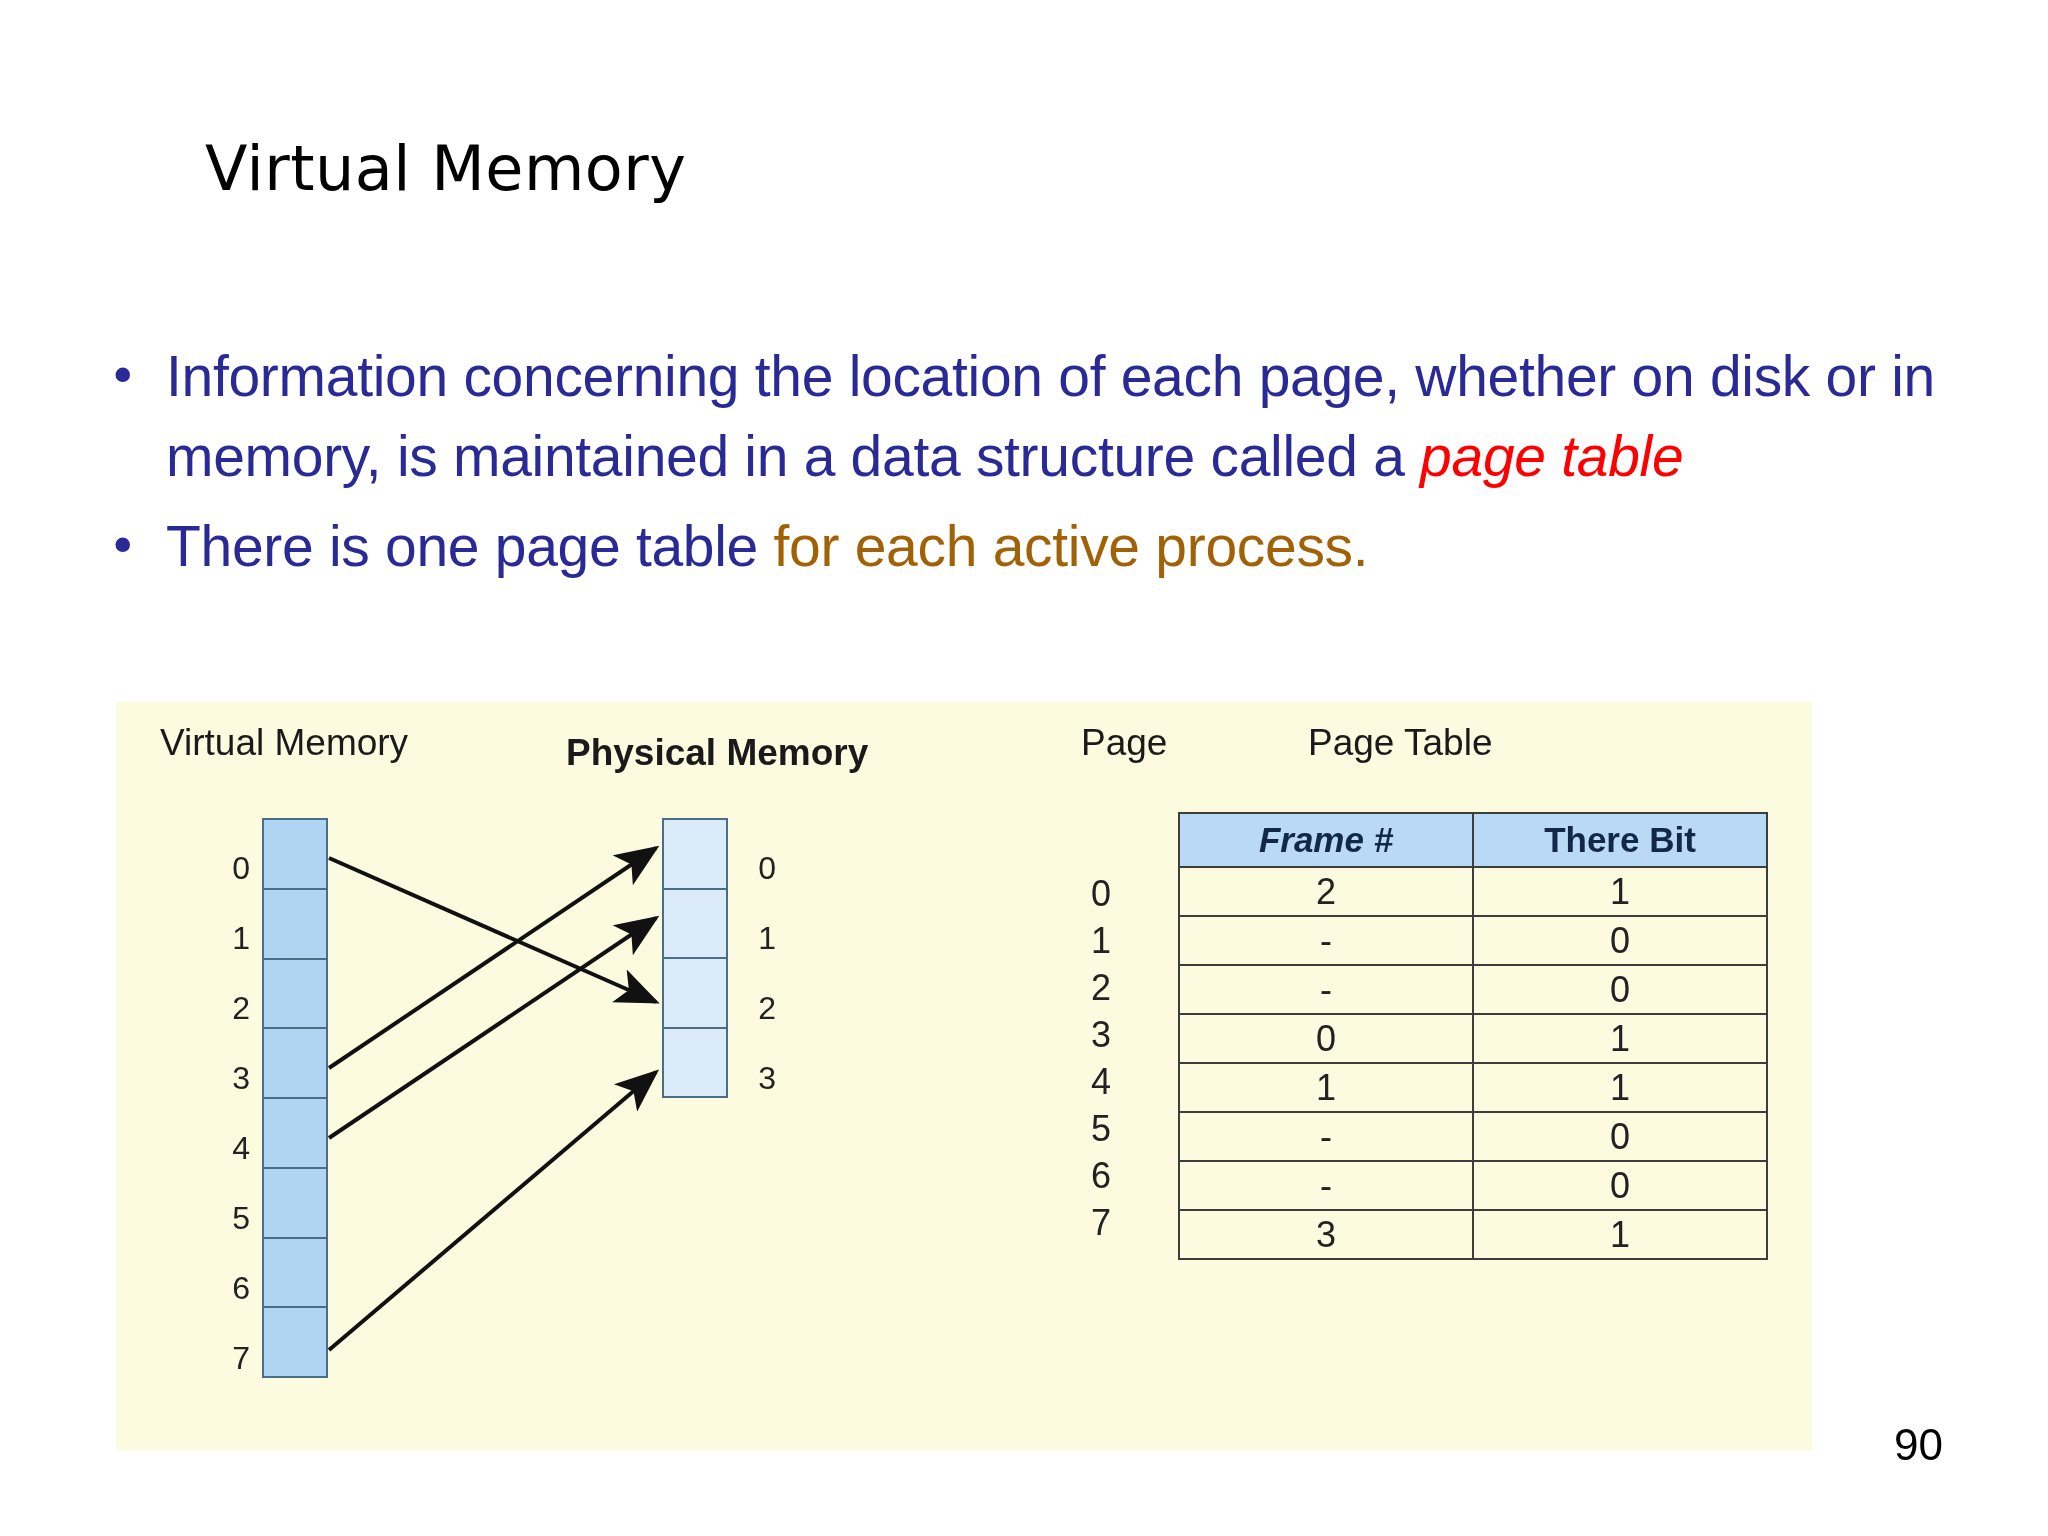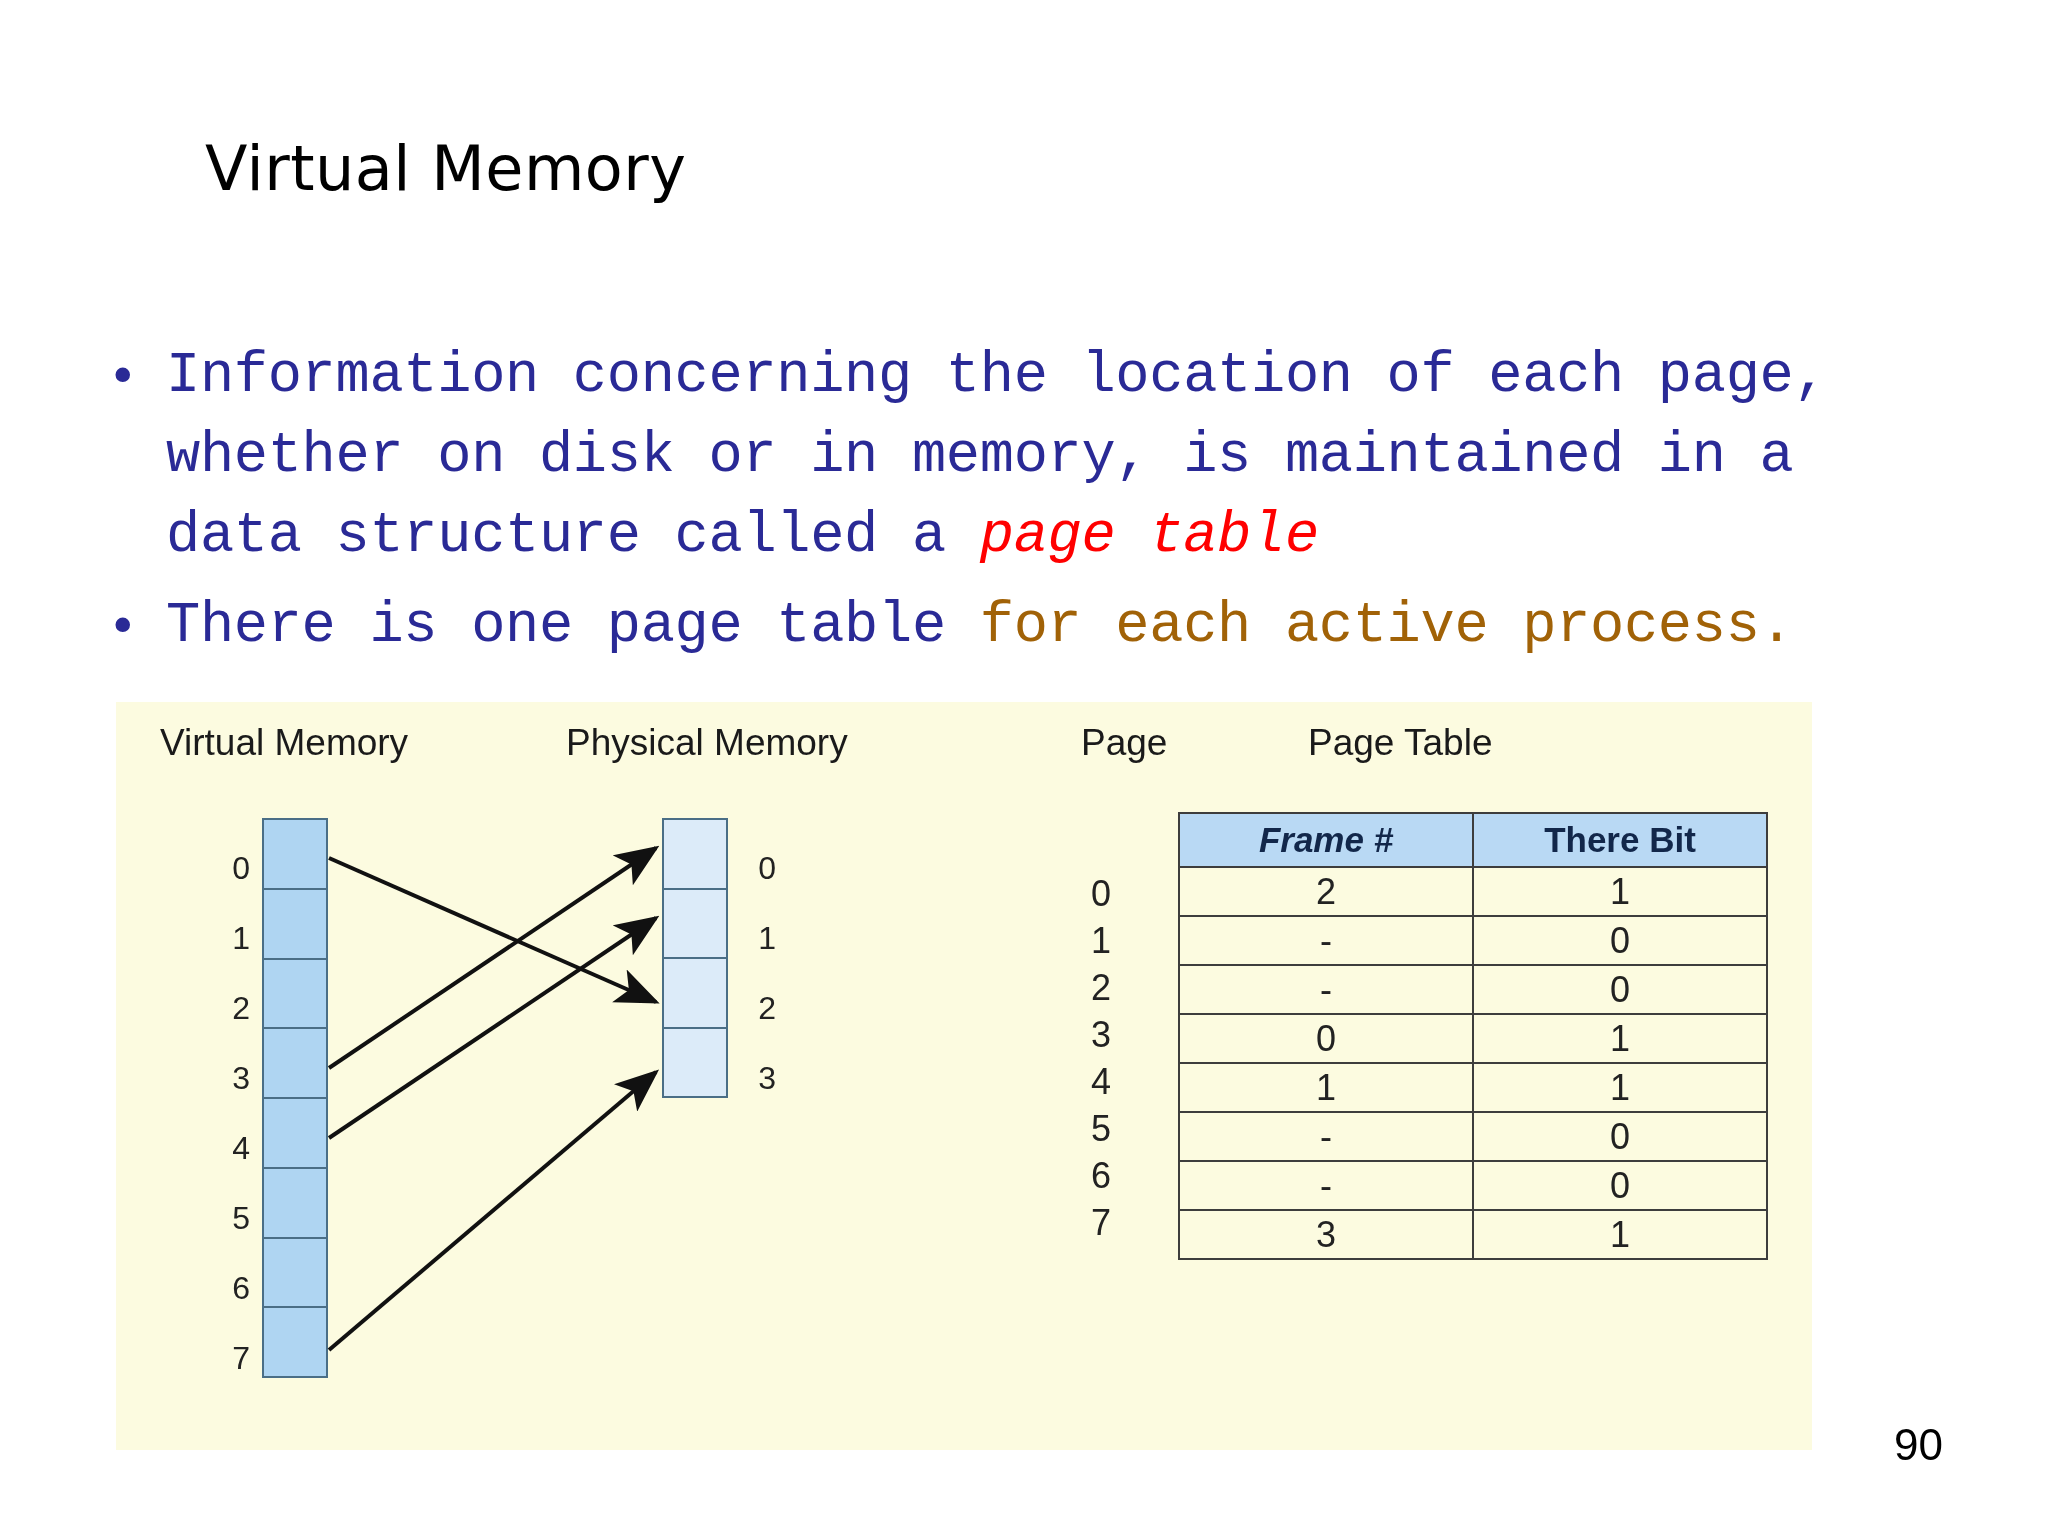--- a/index.html
+++ b/index.html
@@ -45,21 +45,21 @@
     width: 70px;
     text-align: left;
     padding-left: 12px;
     font-size: 50px;
     line-height: 80px;
     color: #2A2A96;
     box-sizing: border-box;
   }
   .bullet-text {
     flex: 1 1 auto;
-    font-family: Liberation Mono, monospace;
+    font-family: Liberation Sans, sans-serif;
     font-size: 57px;
     line-height: 80px;
     color: #2A2A96;
     letter-spacing: -0.3px;
   }
   .em-red-italic {
     color: #FF0000;
     font-style: italic;
   }
   .em-red {
@@ -78,21 +78,21 @@
   }
 
   .diagram-heading {
     position: absolute;
     font-family: "Liberation Sans", sans-serif;
     font-size: 37px;
     color: #1a1a1a;
     white-space: nowrap;
   }
   #heading-virtual-memory { left: 44px;  top: 20px; }
-  #heading-physical-memory{ left: 450px; top: 20px; }
+  #heading-physical-memory{ left: 450px; top: 30px; font-weight: bold; }
   #heading-page           { left: 965px; top: 20px; text-align: right; }
   #heading-page-table     { left: 1192px;top: 20px; }
 
   
   .mem-column {
     position: absolute;
     display: flex;
     flex-direction: column;
     border: 2px solid #4A6E86;
     box-sizing: border-box;

